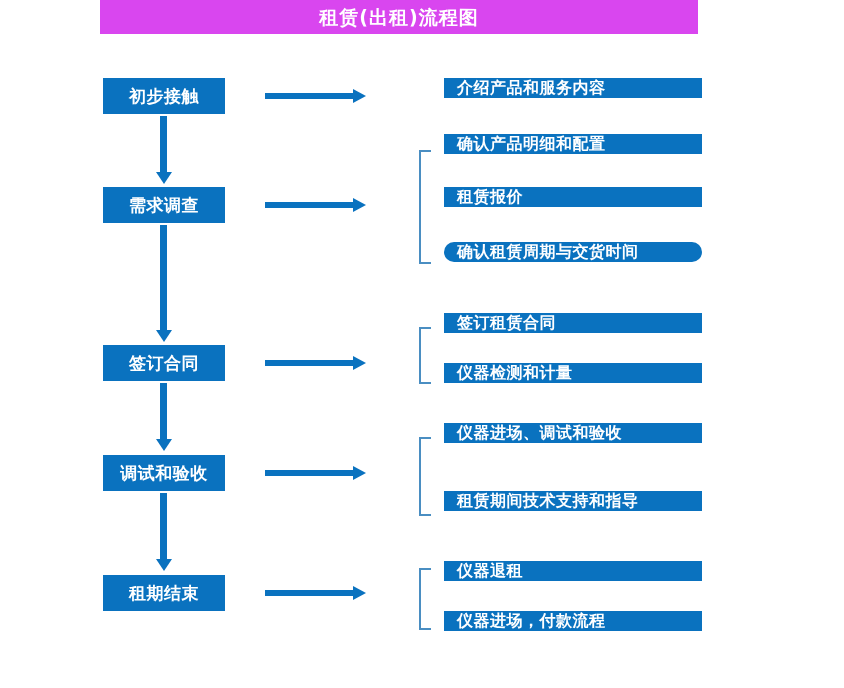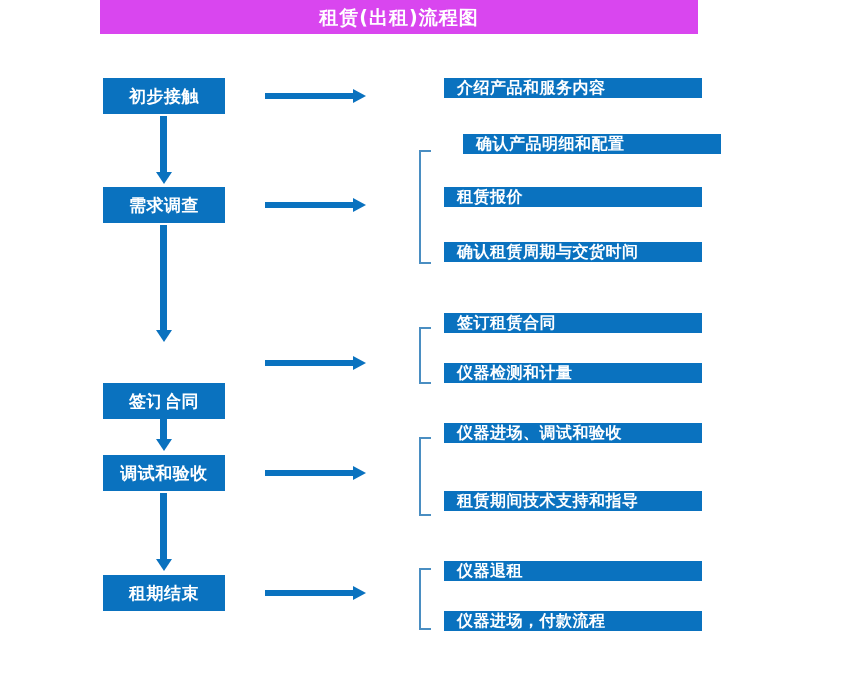--- a/index.html
+++ b/index.html
@@ -120,21 +120,21 @@
 <body>
 
 <div id="canvas">
 
   <div class="title-bar">租赁(出租)流程图</div>
 
   <div class="node stage" style="left:103px; top:78px;">初步接触</div>
 
   <div class="node stage" style="left:103px; top:187px;">需求调查</div>
 
-  <div class="node stage" style="left:103px; top:345px;margin-top:38px;">签订合同</div>
+  <div class="node stage" style="left:103px; top:345px;">签订合同</div>
 
   <div class="node stage" style="left:103px; top:455px;">调试和验收</div>
 
   <div class="node stage" style="left:103px; top:575px;">租期结束</div>
 
   <div class="v-arrow" style="top:116px; height:57px;"></div>
   <div class="v-arrow" style="top:225px; height:106px;"></div>
   <div class="v-arrow" style="top:383px; height:57px;"></div>
   <div class="v-arrow" style="top:493px; height:67px;"></div>
 
@@ -144,23 +144,23 @@
   <div class="h-arrow" style="top:470px;"></div>
   <div class="h-arrow" style="top:590px;"></div>
 
   <div class="bracket" style="top:150px; height:114px;"></div>
   <div class="bracket" style="top:327px; height:57px;"></div>
   <div class="bracket" style="top:437px; height:79px;"></div>
   <div class="bracket" style="top:568px; height:62px;"></div>
 
   <div class="node detail" style="top:78px;">介绍产品和服务内容</div>
 
-  <div class="node detail" style="top:134px;margin-left:19px;">确认产品明细和配置</div>
+  <div class="node detail" style="top:134px;">确认产品明细和配置</div>
   <div class="node detail" style="top:187px;">租赁报价</div>
-  <div class="node detail" style="top:242px;">确认租赁周期与交货时间</div>
+  <div class="node detail" style="top:242px;border-radius:12px;">确认租赁周期与交货时间</div>
 
   <div class="node detail" style="top:313px;">签订租赁合同</div>
   <div class="node detail" style="top:363px;">仪器检测和计量</div>
 
   <div class="node detail" style="top:423px;">仪器进场、调试和验收</div>
   <div class="node detail" style="top:491px;">租赁期间技术支持和指导</div>
 
   <div class="node detail" style="top:561px;">仪器退租</div>
   <div class="node detail" style="top:611px;">仪器进场，付款流程</div>
 

